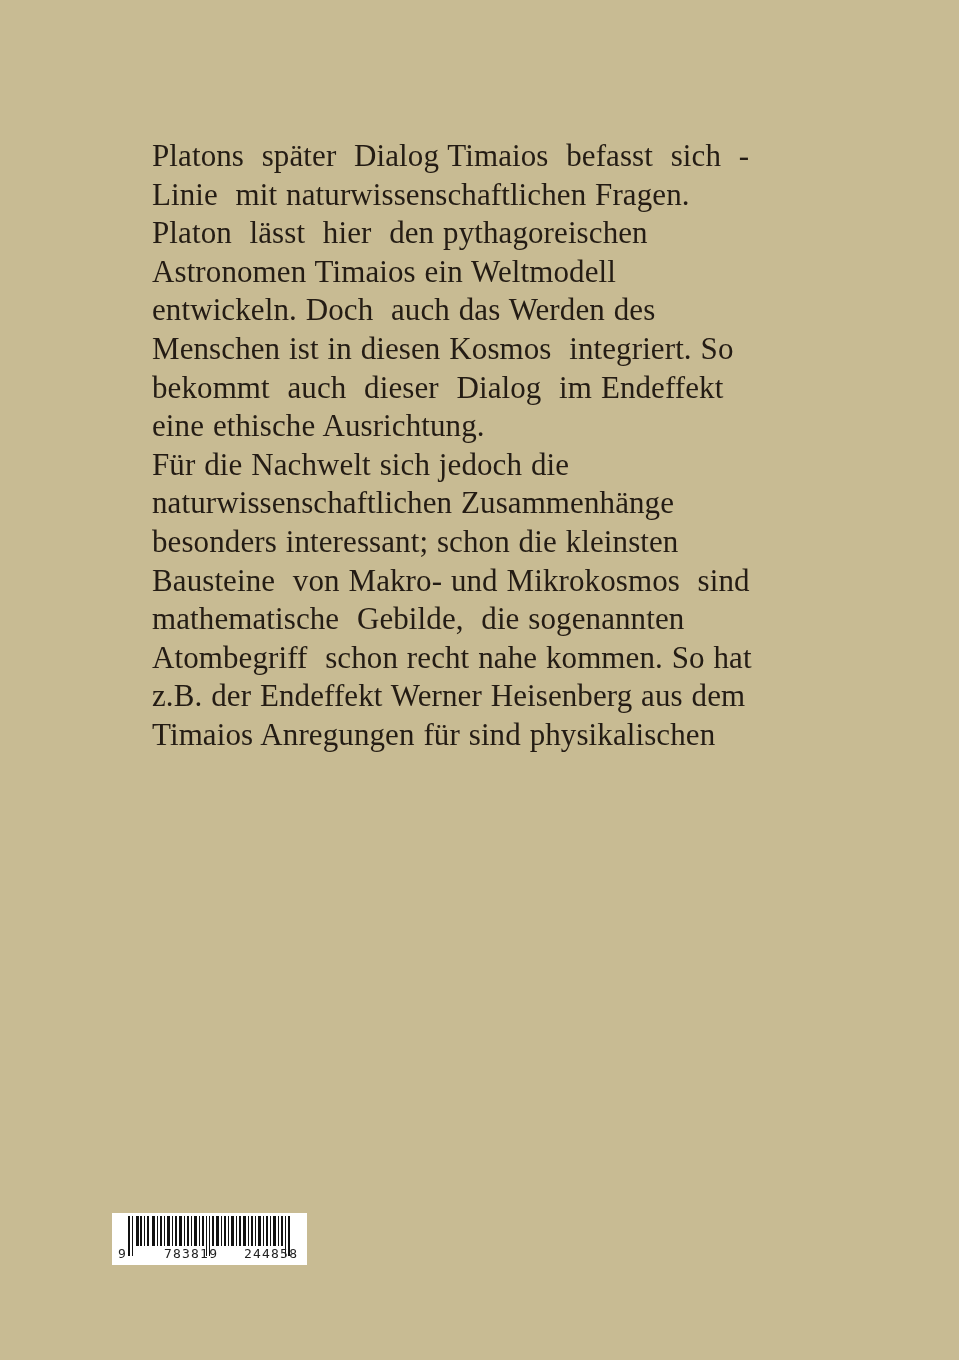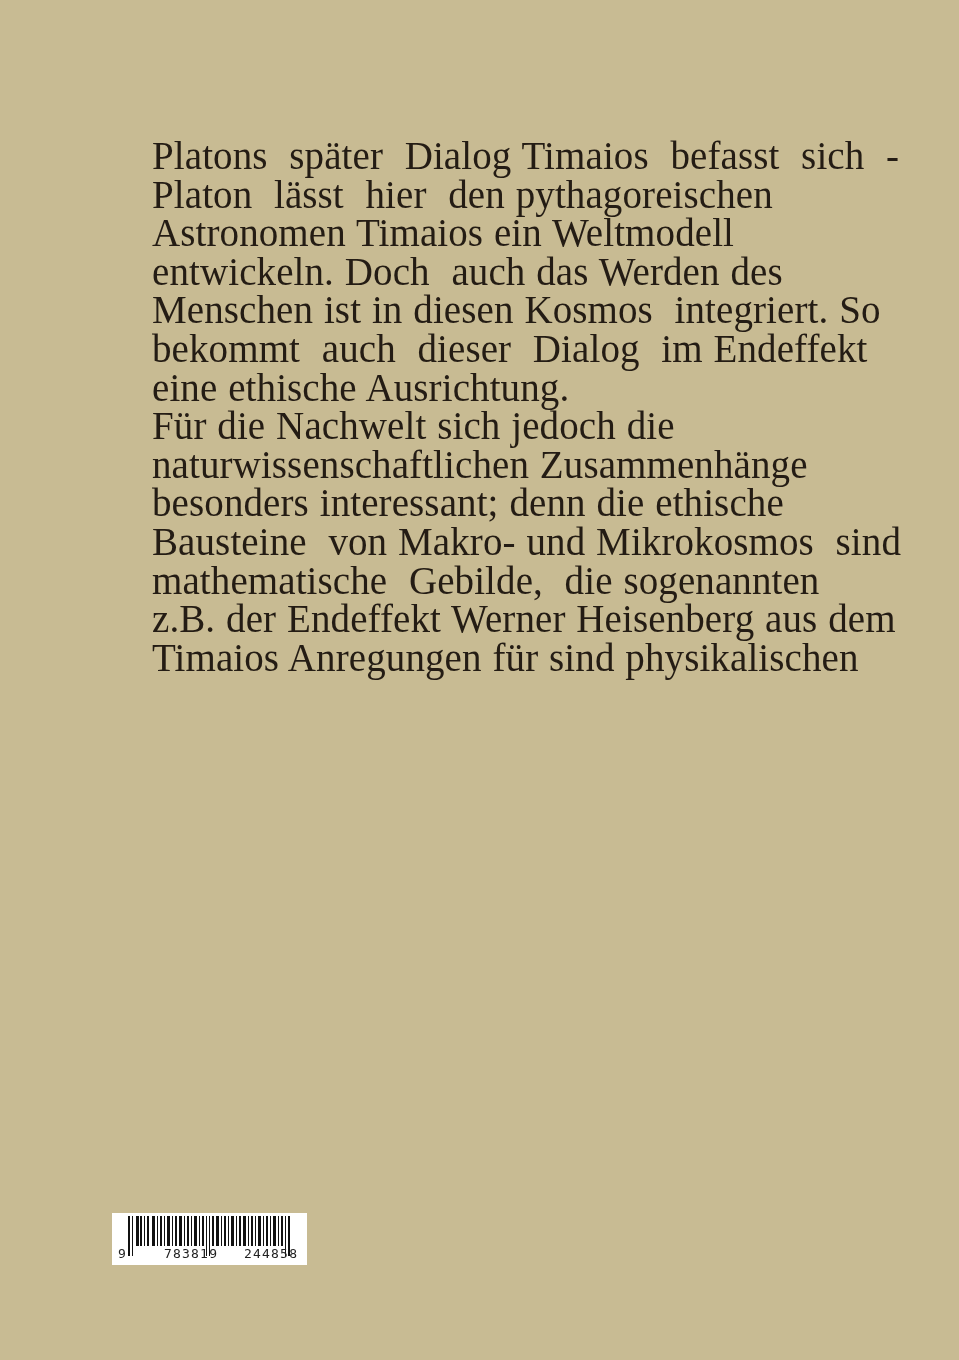--- a/index.html
+++ b/index.html
@@ -7,21 +7,21 @@
     width: 959px; height: 1360px;
     background: #c8bb93;
     position: relative;
     overflow: hidden;
   }
   .blurb {
     position: absolute;
     left: 152px; top: 137px;
     width: 700px;
     font-family: "Liberation Serif", "DejaVu Serif", serif;
-    font-size: 39px;
+    font-size: 31px;
     line-height: 38.6px;
     color: #241c14;
     letter-spacing: 0.1px;
     word-spacing: 1px;
   }
   .blurb .line { display: block; white-space: pre; }
   .barcode {
     position: absolute;
     left: 112px; top: 1213px;
     width: 195px; height: 52px;
@@ -36,31 +36,33 @@
   }
   .barcode .d-first { left: 6px; }
   .barcode .d-left { left: 52px; }
   .barcode .d-right { left: 132px; }
 </style>
 </head>
 <body>
 
 <div class="blurb">
   <span class="line">Platons  später  Dialog Timaios  befasst  sich  -</span>
+  <span class="line">Linie  mit naturwissenschaftlichen Fragen.</span>
   <span class="line">Platon  lässt  hier  den pythagoreischen</span>
   <span class="line">Astronomen Timaios ein Weltmodell</span>
   <span class="line">entwickeln. Doch  auch das Werden des</span>
   <span class="line">Menschen ist in diesen Kosmos  integriert. So</span>
   <span class="line">bekommt  auch  dieser  Dialog  im Endeffekt</span>
   <span class="line">eine ethische Ausrichtung.</span>
   <span class="line">Für die Nachwelt sich jedoch die</span>
   <span class="line">naturwissenschaftlichen Zusammenhänge</span>
-  <span class="line">besonders interessant; denn die ethische</span>
+  <span class="line">besonders interessant; schon die kleinsten</span>
   <span class="line">Bausteine  von Makro- und Mikrokosmos  sind</span>
   <span class="line">mathematische  Gebilde,  die sogenannten</span>
+  <span class="line">Atombegriff  schon recht nahe kommen. So hat</span>
   <span class="line">z.B. der Endeffekt Werner Heisenberg aus dem</span>
   <span class="line">Timaios Anregungen für sind physikalischen</span>
 </div>
 
 <div class="barcode">
   <svg width="195" height="52">
     <g fill="#111">
       <rect x="16" y="3" width="2" height="40"></rect>
       <rect x="20" y="3" width="1" height="40"></rect>
       <rect x="24" y="3" width="3" height="30"></rect>

